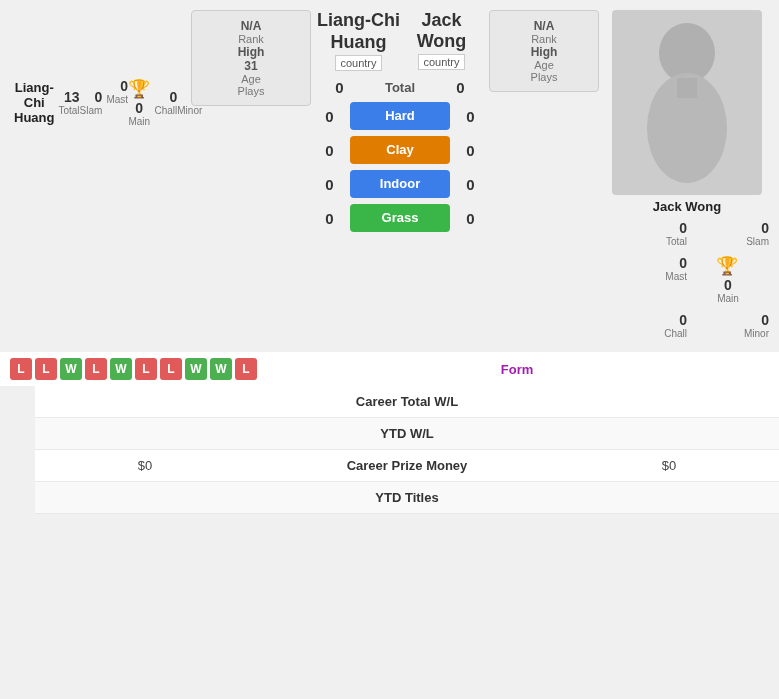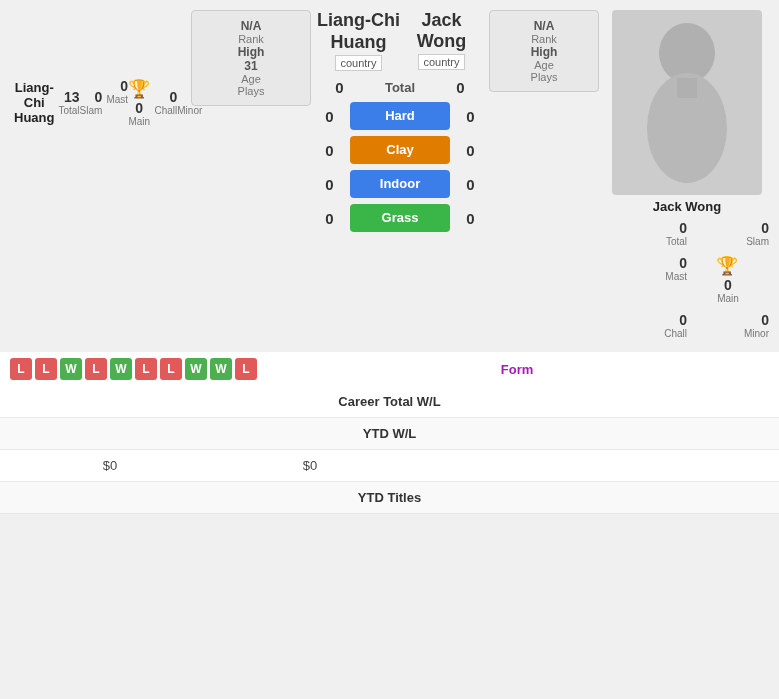--- a/index.html
+++ b/index.html
@@ -193,20 +193,21 @@
       font-size: 13px;
       font-weight: bold;
       color: #a21caf;
       flex: 1;
       text-align: center;
     }
 
     
     .stat-rows {
       background: #fff;
+      margin-left: 35px;
     }
 
     .stat-row {
       display: flex;
       align-items: center;
       padding: 8px 10px;
       border-bottom: 1px solid #e8e8e8;
     }
 
     .stat-row:nth-child(even) {
@@ -481,20 +482,21 @@
         <div class="stat-row-center">Career Total W/L</div>
         <div class="stat-row-right"></div>
       </div>
       <div class="stat-row">
         <div class="stat-row-left"></div>
         <div class="stat-row-center">YTD W/L</div>
         <div class="stat-row-right"></div>
       </div>
       <div class="stat-row">
         <div class="stat-row-left">$0</div>
+        <div class="stat-row-center">Career Prize Money</div>
         <div class="stat-row-right">$0</div>
       </div>
       <div class="stat-row">
         <div class="stat-row-left"></div>
         <div class="stat-row-center">YTD Titles</div>
         <div class="stat-row-right"></div>
       </div>
     </div>
 
 </div>

